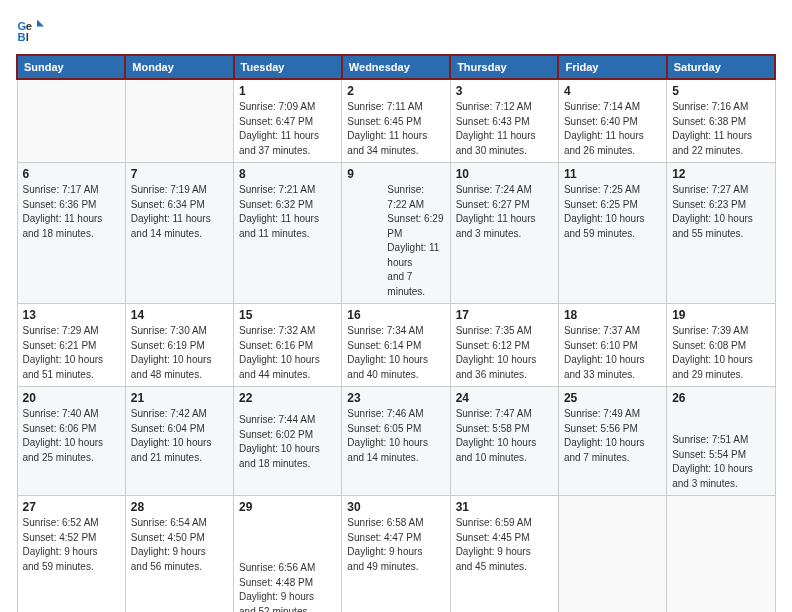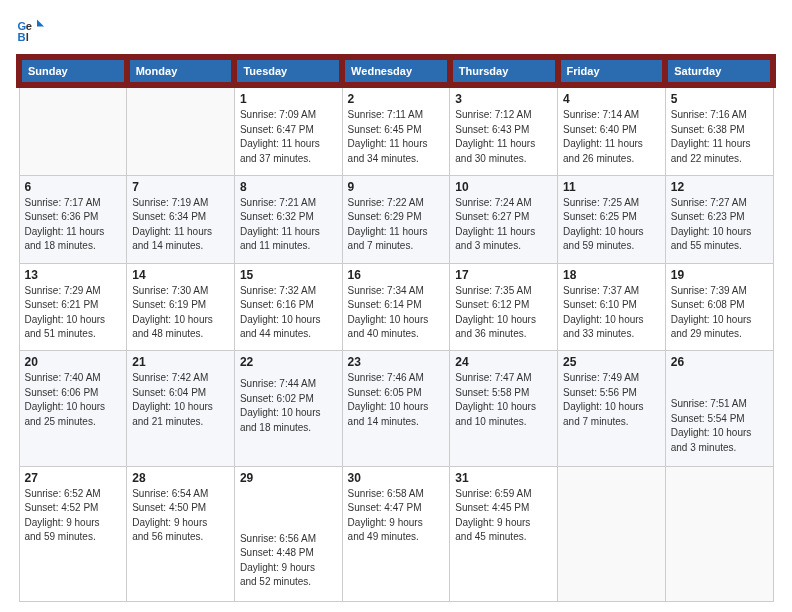--- a/index.html
+++ b/index.html
@@ -61,21 +61,21 @@
       width: 100%;
       table-layout: fixed;
     }
     .calendar thead tr th {
       background-color: #2b6cb0;
       color: #fff;
       font-size: 11px;
       font-weight: bold;
       text-align: left;
       padding: 5px 6px;
-      border: 6px solid #7f1d1d;
+      border: 2px solid #7f1d1d;
     }
     .calendar tbody tr td {
       border: 1px solid #ccc;
       vertical-align: top;
       padding: 4px 5px;
       font-size: 9.5px;
       color: #333;
       height: 82px;
       background: #fff;
     }
@@ -187,21 +187,21 @@
           </td>
           <td>
             <span class="day-number">8</span>
             <div class="cell-text" style="white-space: pre-line;">Sunrise: 7:21 AM
 Sunset: 6:32 PM
 Daylight: 11 hours
 and 11 minutes.</div>
           </td>
           <td>
             <span class="day-number">9</span>
-            <div class="cell-text" style="white-space: pre-line;">Sunrise: 7:22 AM
+            <div class="cell-text" style="white-space: pre-line; margin-left: 40px;">Sunrise: 7:22 AM
 Sunset: 6:29 PM
 Daylight: 11 hours
 and 7 minutes.</div>
           </td>
           <td>
             <span class="day-number">10</span>
             <div class="cell-text" style="white-space: pre-line;">Sunrise: 7:24 AM
 Sunset: 6:27 PM
 Daylight: 11 hours
 and 3 minutes.</div>

